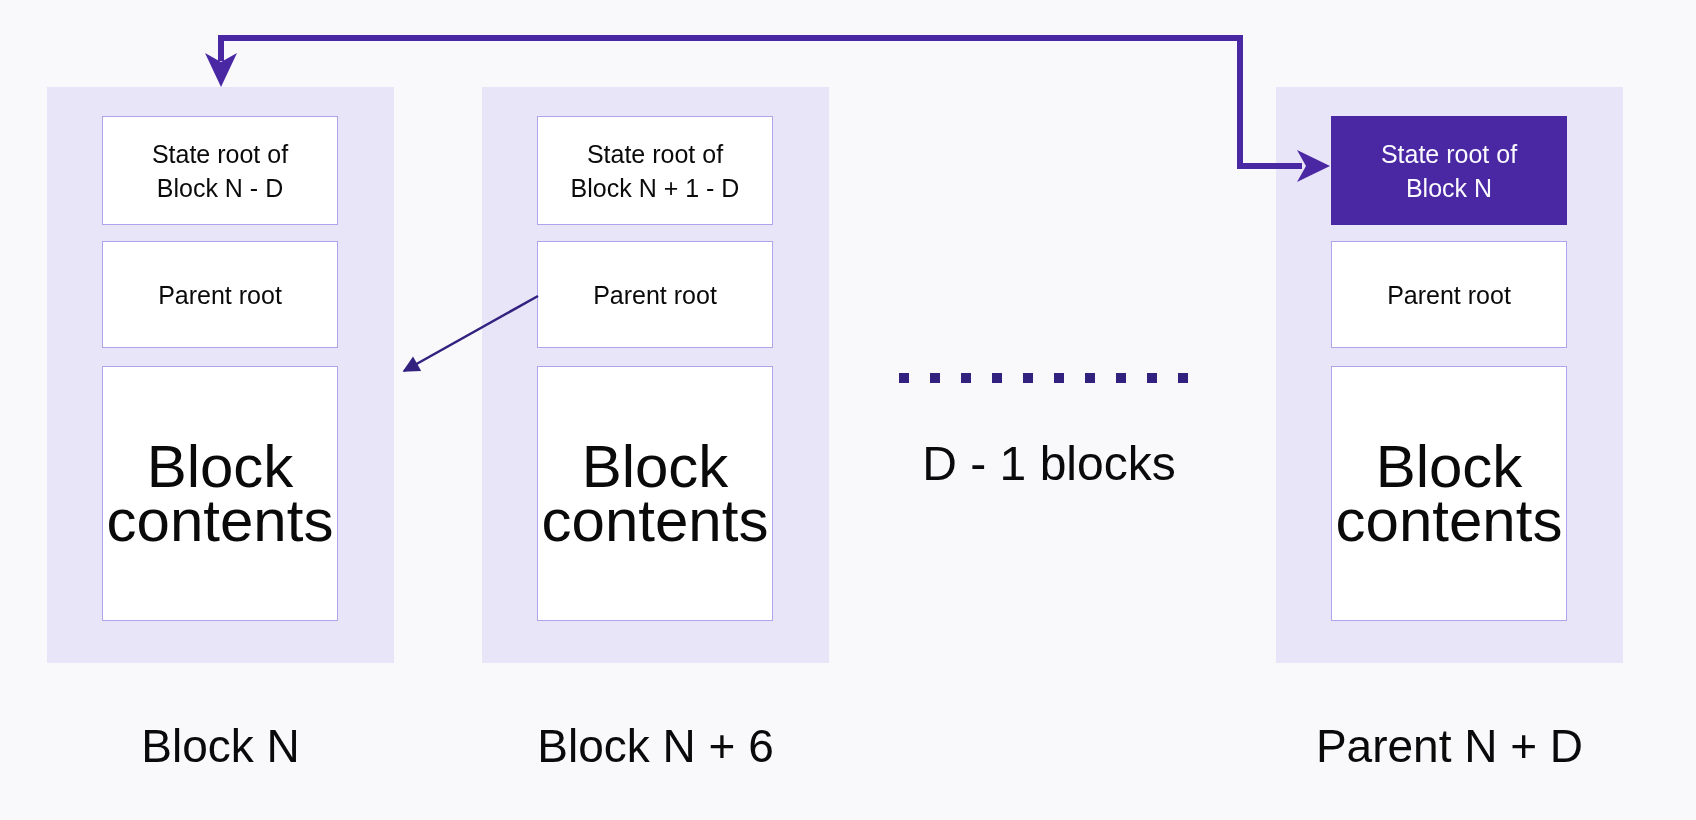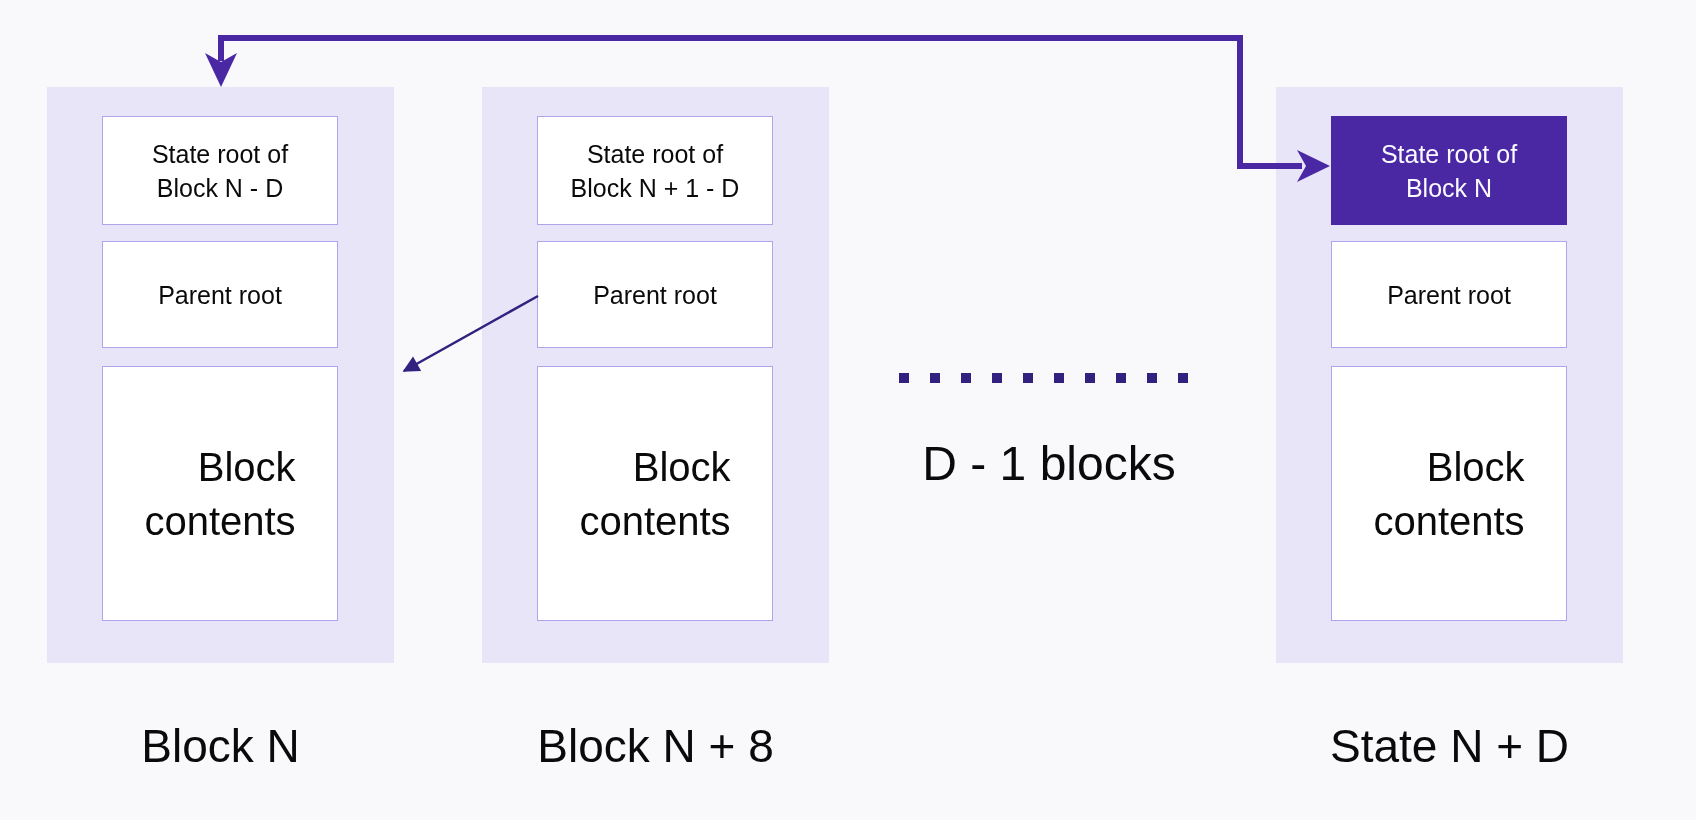--- a/index.html
+++ b/index.html
@@ -48,21 +48,21 @@
   }
   .box-state   { top: 29px;  height: 109px; }
   .box-parent  { top: 154px; height: 107px; }
   .box-content { top: 279px; height: 255px; }
   .box.highlight {
     background: var(--highlight-fill);
     border: none;
     color: var(--highlight-text);
   }
   .box-text-small { font-size: 25px; line-height: 34px; white-space: pre-line; }
-  .box-text-large { font-size: 40px; line-height: 54px; white-space: pre-line; text-align: right; }
+  .box-text-large { font-size: 60px; line-height: 54px; white-space: pre-line; }
   .col-label {
     position: absolute;
     top: 718px;
     width: 347px;
     height: 56px;
     font-size: 46px;
     line-height: 56px;
     text-align: center;
     z-index: 1;
   }
@@ -134,22 +134,22 @@
     <div class="box box-parent">
       <div class="box-text-small">Parent root</div>
     </div>
     <div class="box box-content">
       <div class="box-text-large">Block
 contents</div>
     </div>
   </div>
 
   <div class="col-label label-1">Block N</div>
-  <div class="col-label label-2">Block N + 8</div>
-  <div class="col-label label-3">State N + D</div>
+  <div class="col-label label-2">Block N + 6</div>
+  <div class="col-label label-3">Parent N + D</div>
 
   <div id="gap-label">D - 1 blocks</div>
 
   <svg id="overlay-svg" viewBox="0 0 1696 820" xmlns="http://www.w3.org/2000/svg">
     <defs>
       <marker id="m-thin-arrow" viewBox="0 0 12 12" refX="10" refY="6" markerWidth="8" markerHeight="8" orient="auto">
         <path class="thin-head" d="M1 1 L11 6 L1 11 Z"></path>
       </marker>
     </defs>
 

